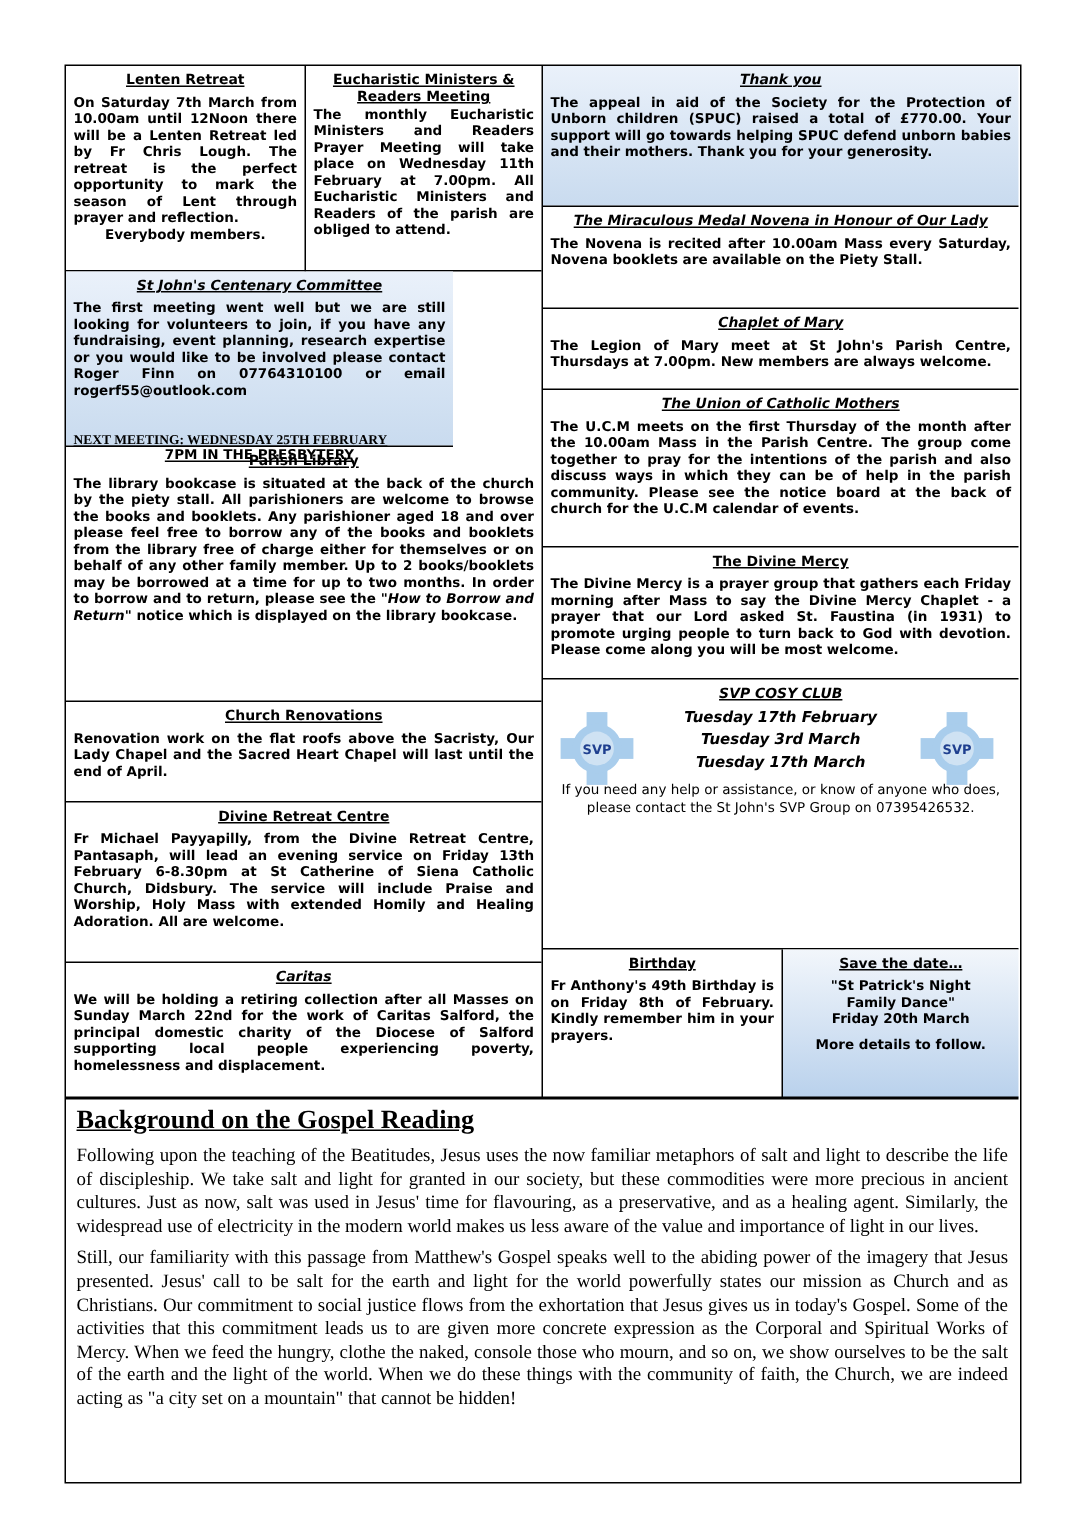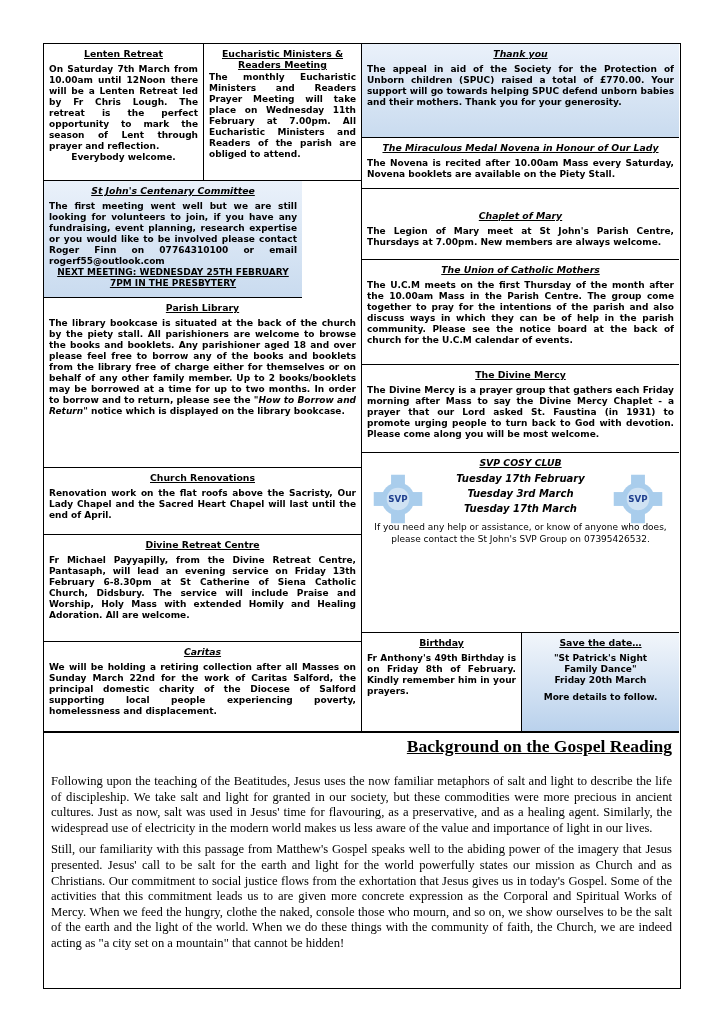--- a/index.html
+++ b/index.html
@@ -9,38 +9,38 @@
   .left { left:0; width:318px; height:688px; border-right:1.5px solid #000; box-sizing:border-box; }
   .right { left:318px; width:317px; height:688px; }
   .box { position:absolute; box-sizing:border-box; border-bottom:1.5px solid #000; font-family:"DejaVu Sans", sans-serif; font-size:9px; line-height:11px; color:#000; padding:4px 5px 2px 5px; font-weight:bold; }
   .box .title { text-align:center; text-decoration:underline; font-weight:bold; margin:0 0 5px 0; font-size:9.3px; }
   .box .body { text-align:justify; }
   .box .center { text-align:center; }
   .italic { font-style:italic; }
   .grad { background:linear-gradient(to bottom, #eaf1fa 0%, #c9dbef 100%); }
   .grad2 { background:linear-gradient(to bottom, #f2f6fb 0%, #b9d1ec 100%); }
   .gospel { position:absolute; left:0; top:688px; width:635px; height:255px; font-family:"Liberation Serif", serif; padding:4px 7px; box-sizing:border-box; }
-  .gospel h1 { margin:0 0 18px 0; font-size:17.5px; text-align:right; text-decoration:underline; font-weight:bold; line-height:20px; }
+  .gospel h1 { margin:0 0 7px 0; font-size:17.5px; text-align:left; text-decoration:underline; font-weight:bold; line-height:20px; }
   .gospel p { margin:0 0 6px 0; font-size:12.6px; line-height:15.6px; text-align:justify; }
   .hdiv { position:absolute; background:#000; height:1.5px; }
   .svp-logo { position:absolute; width:52px; height:52px; }
-  .nm { margin:0 0 0 0; text-align:center; text-decoration:underline; }
+  .nm { margin:21px 0 0 0; text-align:left; text-decoration:underline;font-family:Liberation Serif, serif; }
   .norm { font-weight:normal; }
 </style>
 </head>
 <body>
 
 <div class="frame">
 
   <div class="col left">
 
     <div class="box" style="left:0;top:0;width:160px;height:137px;border-right:1.5px solid #000;">
       <div class="title">Lenten Retreat</div>
       <div class="body">On Saturday 7th March from 10.00am until 12Noon there will be a Lenten Retreat led by Fr Chris Lough. The retreat is the perfect opportunity to mark the season of Lent through prayer and reflection.</div>
-      <div class="center">Everybody welcome.</div>
+      <div class="center">Everybody members.</div>
     </div>
 
     <div class="box" style="left:160px;top:0;width:157px;height:137px;">
       <div class="title" style="margin-bottom:2px;">Eucharistic Ministers &amp; Readers Meeting</div>
       <div class="body">The monthly Eucharistic Ministers and Readers Prayer Meeting will take place on Wednesday 11th February at 7.00pm. All Eucharistic Ministers and Readers of the parish are obliged to attend.</div>
     </div>
 
     <div class="box grad" style="left:0;top:137px;width:258px;height:117px;">
       <div class="title italic">St John's Centenary Committee</div>
       <div class="body">The first meeting went well but we are still looking for volunteers to join, if you have any fundraising, event planning, research expertise or you would like to be involved please contact Roger Finn on 07764310100 or email rogerf55@outlook.com</div>
@@ -69,21 +69,21 @@
     </div>
   </div>
 
   <div class="col right">
 
     <div class="box grad" style="left:0;top:0;width:317px;height:94px;">
       <div class="title italic">Thank you</div>
       <div class="body">The appeal in aid of the Society for the Protection of Unborn children (SPUC) raised a total of £770.00. Your support will go towards helping SPUC defend unborn babies and their mothers. Thank you for your generosity.</div>
     </div>
 
-    <div class="box" style="left:0;top:94px;width:317px;height:51px;">
+    <div class="box" style="left:0;top:94px;width:317px;height:68px;">
       <div class="title italic">The Miraculous Medal Novena in Honour of Our Lady</div>
       <div class="body">The Novena is recited after 10.00am Mass every Saturday, Novena booklets are available on the Piety Stall.</div>
     </div>
 
     <div class="box" style="left:0;top:162px;width:317px;height:54px;">
       <div class="title italic">Chaplet of Mary</div>
       <div class="body">The Legion of Mary meet at St John's Parish Centre, Thursdays at 7.00pm. New members are always welcome.</div>
     </div>
 
     <div class="box" style="left:0;top:216px;width:317px;height:105px;">

